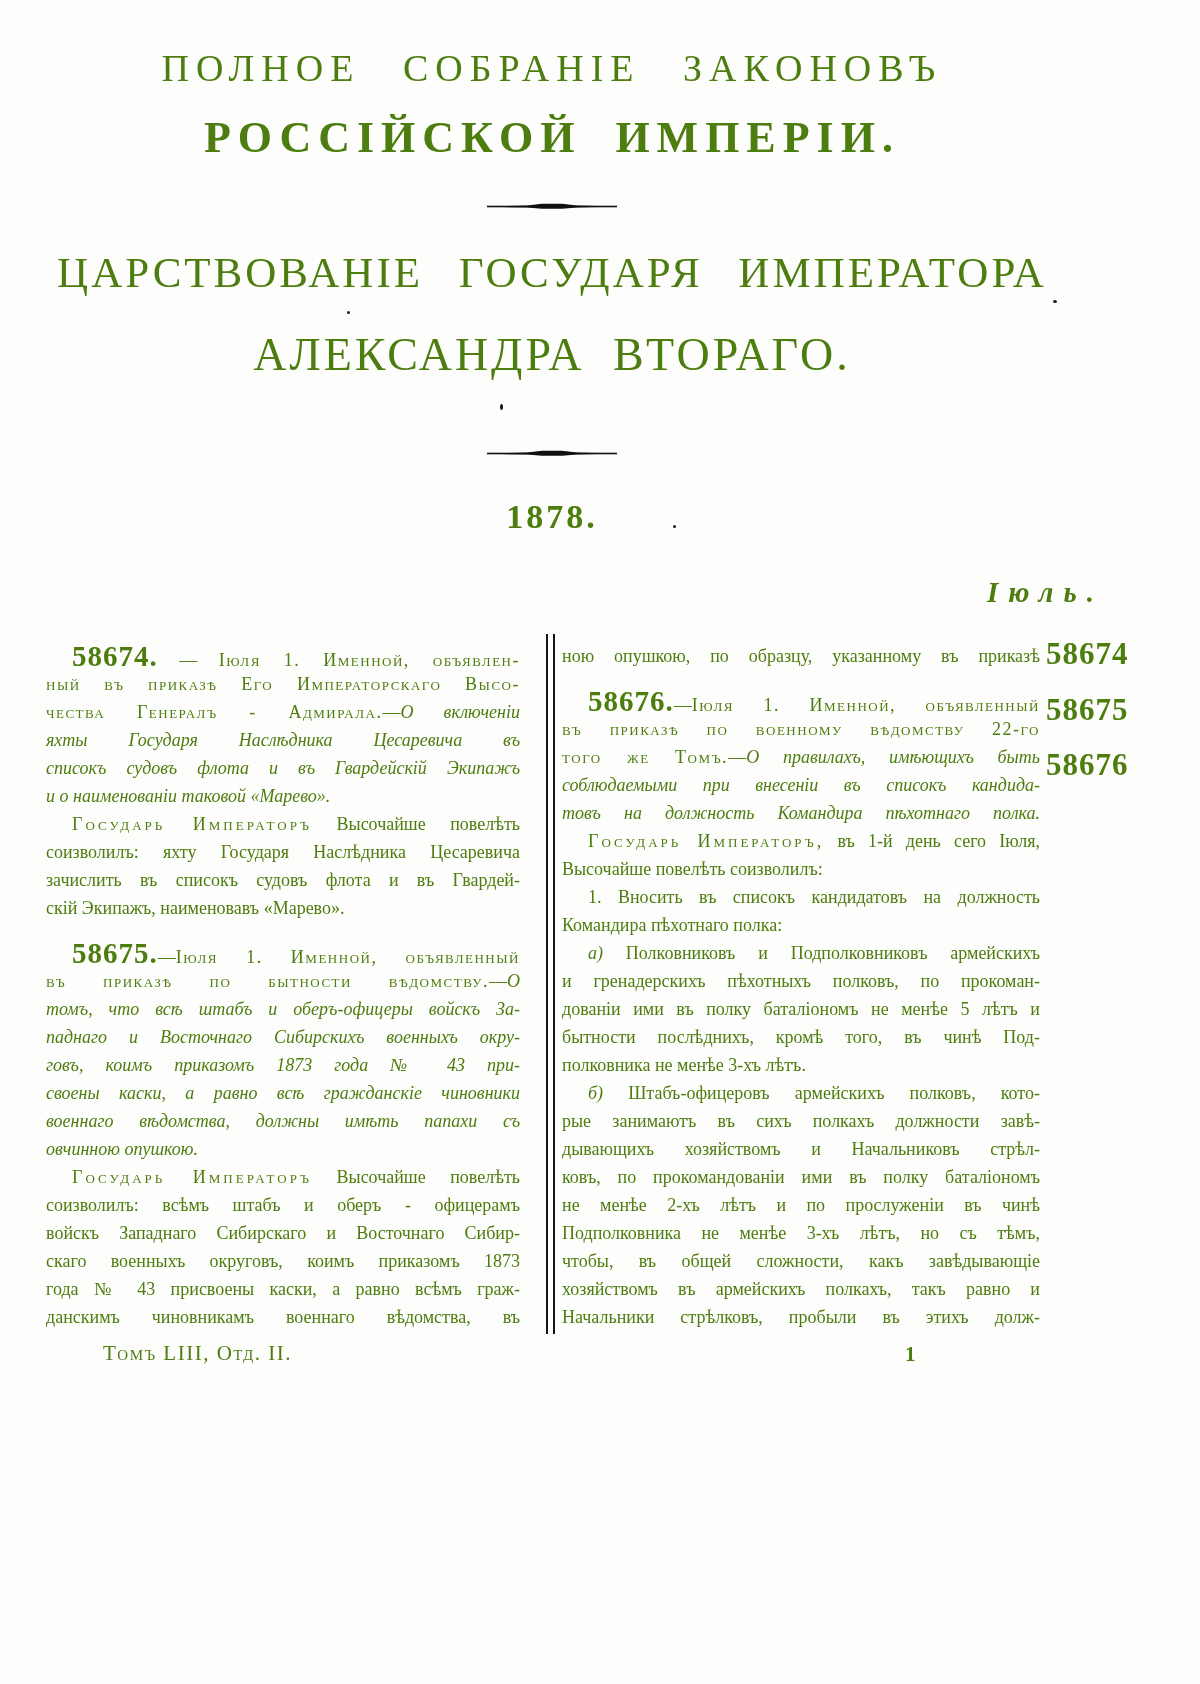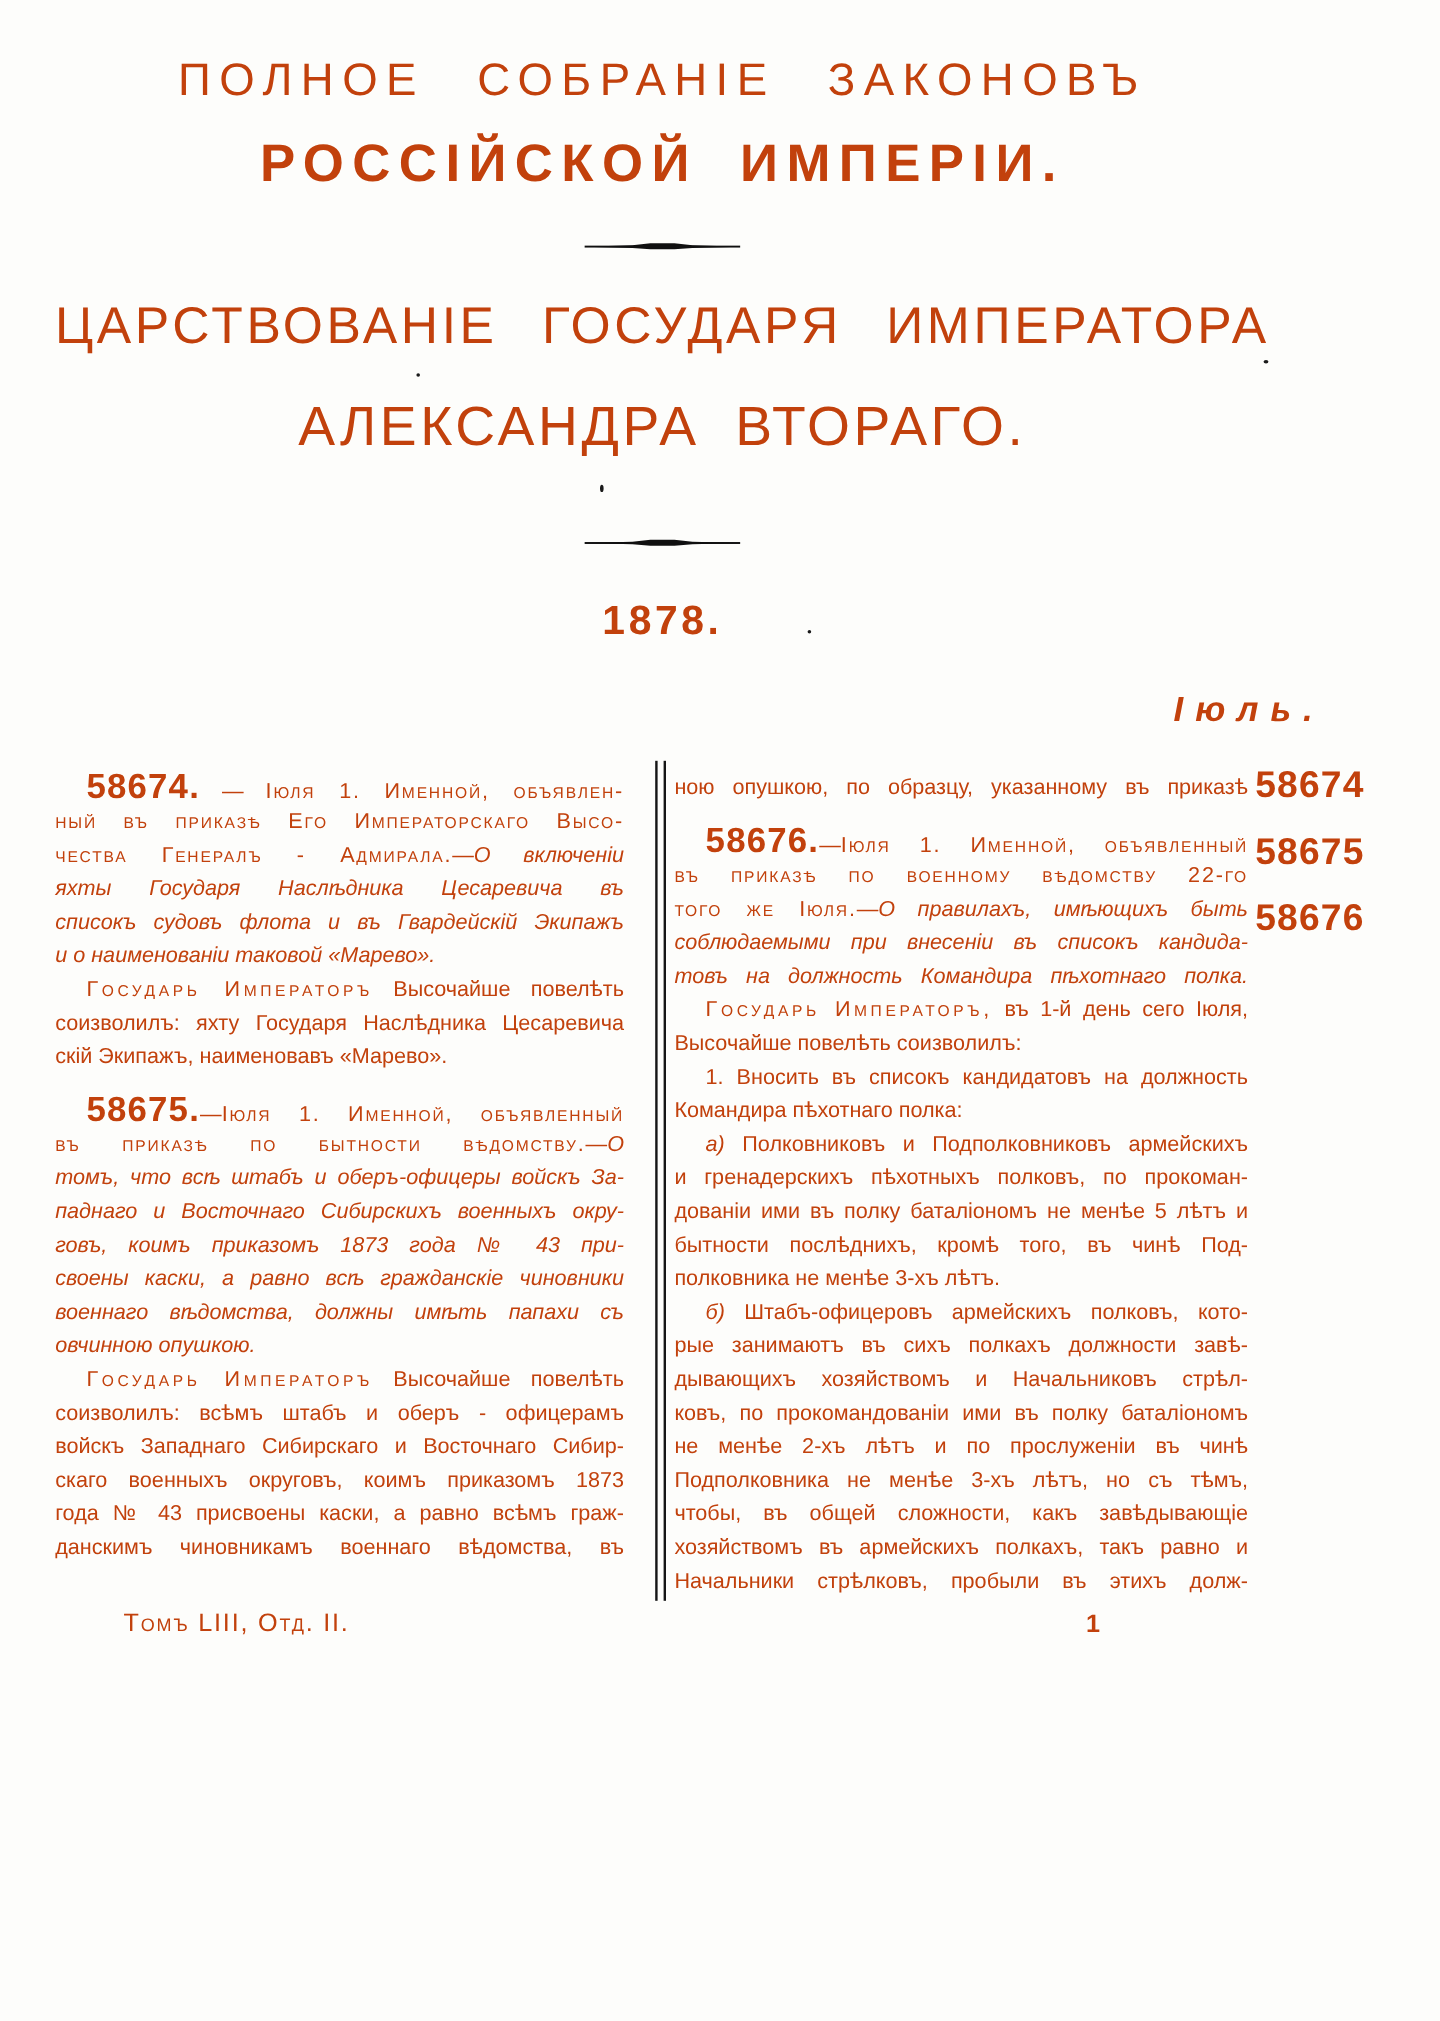--- a/index.html
+++ b/index.html
@@ -1,19 +1,19 @@
 <!DOCTYPE html>
 <html lang="ru"><head>
 <meta charset="utf-8">
 <style>
   html,body{margin:0;padding:0;background:#ffffff;}
   .page{
     position:relative;width:1200px;height:1684px;margin:0 auto;
-    background:#fdfdfb;color:#c2410c;overflow:hidden;
-    font-family:Liberation Sans, sans-serif;
+    background:#fdfdfb;color:#4d7c0f;overflow:hidden;
+    font-family:Liberation Serif, serif;
   }
   .centerzone{position:absolute;left:0;width:1104px;text-align:center;white-space:nowrap;}
   .title1{top:46px;font-size:38px;letter-spacing:7px;word-spacing:26px;}
   .title2{top:112px;font-size:44px;font-weight:bold;letter-spacing:7px;word-spacing:16px;}
   .reign1{top:248px;font-size:43px;letter-spacing:3px;word-spacing:22px;}
   .reign2{top:328px;font-size:46px;letter-spacing:3px;word-spacing:14px;}
   .year{top:498px;font-size:34px;font-weight:bold;letter-spacing:3px;}
   .month{top:576px;font-size:29px;font-weight:bold;font-style:italic;letter-spacing:10px;text-align:right;}
   .divider{position:absolute;left:487px;width:130px;height:10px;}
   .divider1{top:197px;}
@@ -72,20 +72,21 @@
 
   <div id="left-column" class="col">
       <div class="tline just ind"><span class="seg-num">58674.</span><span class="seg-rm"> — </span><span class="seg-sc">Іюля 1. Именной, объявлен-</span></div>
       <div class="tline just"><span class="seg-sc">ный въ приказѣ Его Императорскаго Высо-</span></div>
       <div class="tline just"><span class="seg-sc">чества Генералъ - Адмирала.</span><span class="seg-rm">—</span><span class="seg-it">О включеніи</span></div>
       <div class="tline just"><span class="seg-it">яхты Государя Наслѣдника Цесаревича въ</span></div>
       <div class="tline just"><span class="seg-it">списокъ судовъ флота и въ Гвардейскій Экипажъ</span></div>
       <div class="tline"><span class="seg-it">и о наименованіи таковой «Марево».</span></div>
       <div class="tline just ind"><span class="seg-scw">Государь Императоръ</span><span class="seg-rm"> Высочайше повелѣть</span></div>
       <div class="tline just"><span class="seg-rm">соизволилъ: яхту Государя Наслѣдника Цесаревича</span></div>
+      <div class="tline just"><span class="seg-rm">зачислить въ списокъ судовъ флота и въ Гвардей-</span></div>
       <div class="tline"><span class="seg-rm">скій Экипажъ, наименовавъ «Марево».</span></div>
       <div class="tline just ind gap"><span class="seg-num">58675.</span><span class="seg-rm">—</span><span class="seg-sc">Іюля 1. Именной, объявленный</span></div>
       <div class="tline just"><span class="seg-sc">въ приказѣ по бытности вѣдомству.</span><span class="seg-rm">—</span><span class="seg-it">О</span></div>
       <div class="tline just"><span class="seg-it">томъ, что всѣ штабъ и оберъ-офицеры войскъ За-</span></div>
       <div class="tline just"><span class="seg-it">паднаго и Восточнаго Сибирскихъ военныхъ окру-</span></div>
       <div class="tline just"><span class="seg-it">говъ, коимъ приказомъ 1873 года № 43 при-</span></div>
       <div class="tline just"><span class="seg-it">своены каски, а равно всѣ гражданскіе чиновники</span></div>
       <div class="tline just"><span class="seg-it">военнаго вѣдомства, должны имѣть папахи съ</span></div>
       <div class="tline"><span class="seg-it">овчинною опушкою.</span></div>
       <div class="tline just ind"><span class="seg-scw">Государь Императоръ</span><span class="seg-rm"> Высочайше повелѣть</span></div>
@@ -93,21 +94,21 @@
       <div class="tline just"><span class="seg-rm">войскъ Западнаго Сибирскаго и Восточнаго Сибир-</span></div>
       <div class="tline just"><span class="seg-rm">скаго военныхъ округовъ, коимъ приказомъ 1873</span></div>
       <div class="tline just"><span class="seg-rm">года № 43 присвоены каски, а равно всѣмъ граж-</span></div>
       <div class="tline just"><span class="seg-rm">данскимъ чиновникамъ военнаго вѣдомства, въ</span></div>
     </div>
   <div id="column-divider"></div>
   <div id="right-column" class="col">
       <div class="tline just"><span class="seg-rm">ною опушкою, по образцу, указанному въ приказѣ</span></div>
       <div class="tline just ind gap"><span class="seg-num">58676.</span><span class="seg-rm">—</span><span class="seg-sc">Іюля 1. Именной, объявленный</span></div>
       <div class="tline just"><span class="seg-sc">въ приказѣ по военному вѣдомству 22-го</span></div>
-      <div class="tline just"><span class="seg-sc">того же Іюля.</span><span class="seg-rm">—</span><span class="seg-it">О правилахъ, имѣющихъ быть</span></div>
+      <div class="tline just"><span class="seg-sc">того же Томъ.</span><span class="seg-rm">—</span><span class="seg-it">О правилахъ, имѣющихъ быть</span></div>
       <div class="tline just"><span class="seg-it">соблюдаемыми при внесеніи въ списокъ кандида-</span></div>
       <div class="tline just"><span class="seg-it">товъ на должность Командира пѣхотнаго полка.</span></div>
       <div class="tline just ind"><span class="seg-scw">Государь Императоръ,</span><span class="seg-rm"> въ 1-й день сего Іюля,</span></div>
       <div class="tline"><span class="seg-rm">Высочайше повелѣть соизволилъ:</span></div>
       <div class="tline just ind"><span class="seg-rm">1. Вносить въ списокъ кандидатовъ на должность</span></div>
       <div class="tline"><span class="seg-rm">Командира пѣхотнаго полка:</span></div>
       <div class="tline just ind"><span class="seg-it">а)</span><span class="seg-rm"> Полковниковъ и Подполковниковъ армейскихъ</span></div>
       <div class="tline just"><span class="seg-rm">и гренадерскихъ пѣхотныхъ полковъ, по прокоман-</span></div>
       <div class="tline just"><span class="seg-rm">дованіи ими въ полку баталіономъ не менѣе 5 лѣтъ и</span></div>
       <div class="tline just"><span class="seg-rm">бытности послѣднихъ, кромѣ того, въ чинѣ Под-</span></div>

